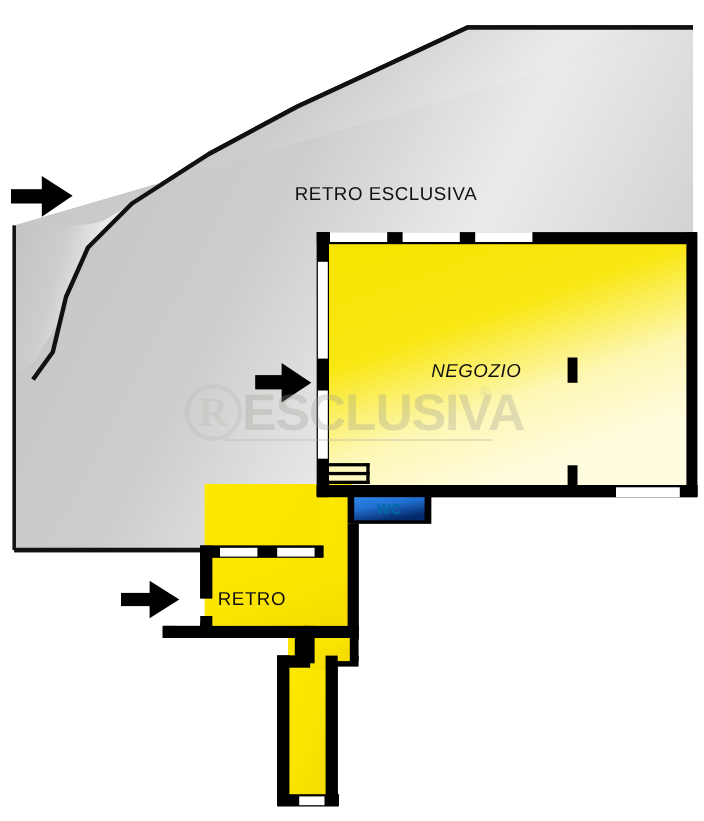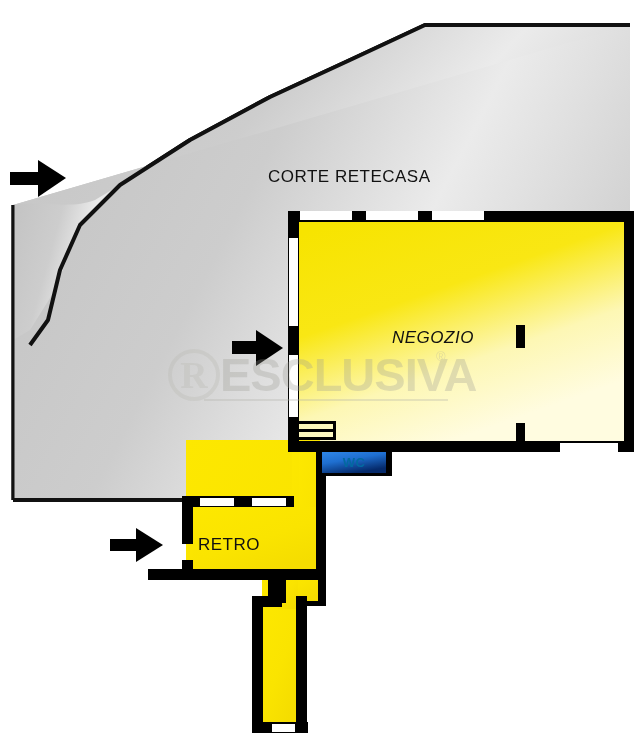--- a/index.html
+++ b/index.html
@@ -337,21 +337,21 @@
     </g>
   </svg>
 
   <div id="watermark">
     <div id="wm-r">R</div>
     <div id="wm-text">ESCLUSIVA</div>
     <div id="wm-reg">®</div>
     <div id="wm-rule"></div>
   </div>
 
-  <div class="label" id="label-corte">CORTE RETECASA</div>
+  <div class="label" id="label-corte">RETRO ESCLUSIVA</div>
 
   <div class="label" id="label-negozio">NEGOZIO</div>
 
   <div class="label" id="label-retro">RETRO</div>
 
   <div id="label-wc">WC</div>
 
 </div>
 
 </body></html>

